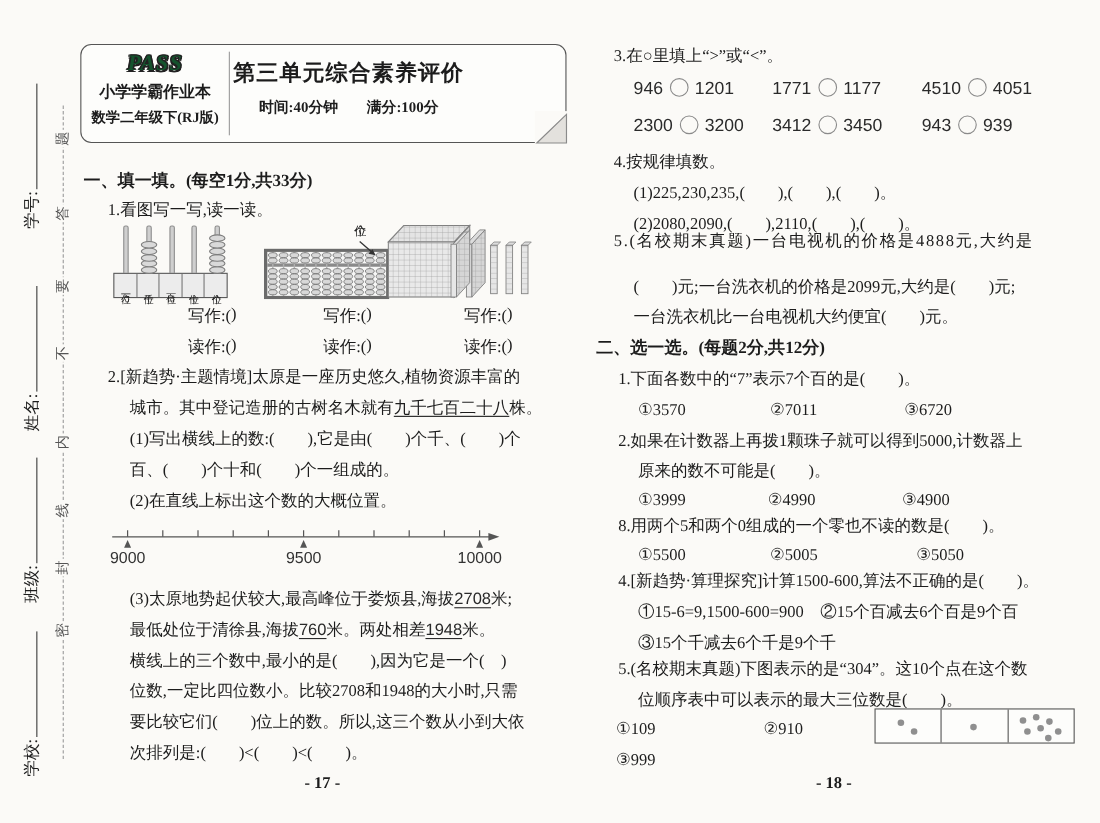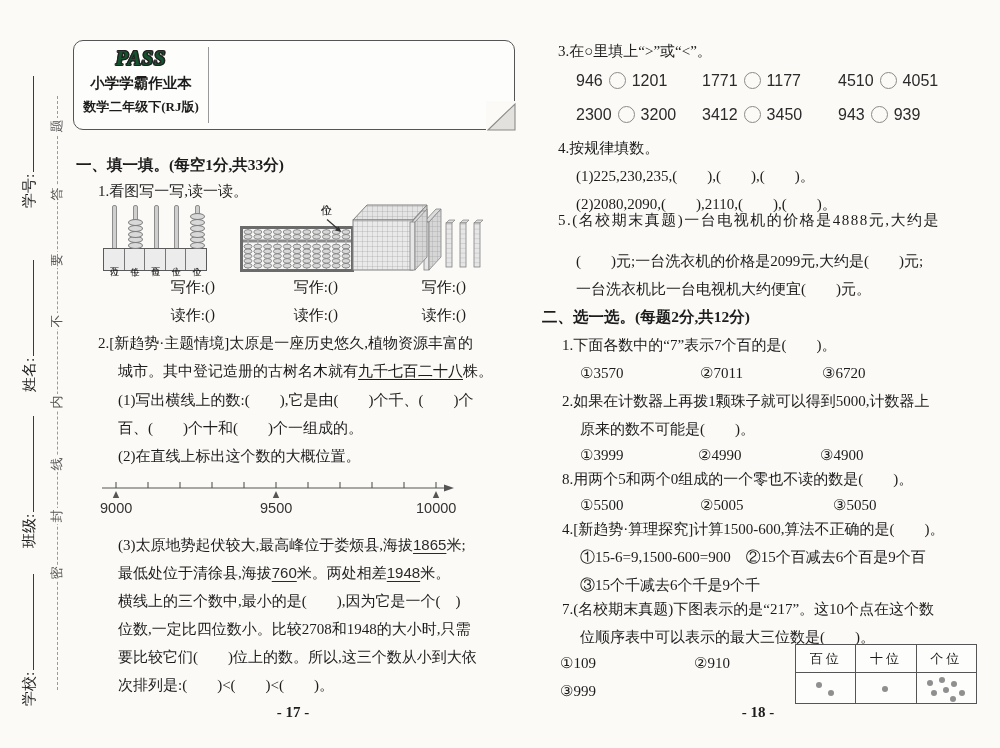--- a/index.html
+++ b/index.html
@@ -84,20 +84,27 @@
 <span class="sealchar" style="top:508px">封</span>
 <span class="sealchar" style="top:565px">密</span>
 
 <div class="hbox">
   <div class="hb-left">
     <div class="pass-logo">PASS</div>
     <div class="hb-series">小学学霸作业本</div>
     <div class="hb-edition">数学二年级下(RJ版)</div>
   </div>
   <div class="hb-div"></div>
+  <div class="hb-center">
+    <div class="hb-title">第三单元综合素养评价</div>
+    <div class="hb-meta">
+      <span>时间:40分钟</span>
+      <span>满分:100分</span>
+    </div>
+  </div>
   <svg width="30" height="30" style="position:absolute;right:-2px;bottom:-2px">
     <rect width="30" height="30" fill="#fbfaf7"></rect>
     <path d="M2 29 L29 3 L29 29 Z" fill="#e3e1dd" stroke="#8a8a8a" stroke-width="1.1"></path>
   </svg>
 </div>
 
 <div class="ln h" style="left:76px;top:156px">一、填一填。(每空1分,共33分)</div>
 <div class="ln" style="left:98px;top:182px">1.看图写一写,读一读。</div>
 
 <div class="counter">
@@ -253,21 +260,21 @@
   </g>
   <polygon points="18,11 14.8,18 21.2,18" fill="#555"></polygon>
   <polygon points="178,11 174.8,18 181.2,18" fill="#555"></polygon>
   <polygon points="338,11 334.8,18 341.2,18" fill="#555"></polygon>
 </svg>
 <span class="nl-label" style="left:100px;top:500px">9000</span>
 <span class="nl-label" style="left:260px;top:500px">9500</span>
 <span class="nl-label" style="left:416px;top:500px">10000</span>
 
 <div class="ln" style="left:118px;top:536px">
-  <span>(3)太原地势起伏较大,最高峰位于娄烦县,海拔</span><span class="u num" style="font-size:15px">1865</span><span>米;</span>
+  <span>(3)太原地势起伏较大,最高峰位于娄烦县,海拔</span><span class="u num" style="font-size:15px">2708</span><span>米;</span>
 </div>
 <div class="ln" style="left:118px;top:564px">
   <span>最低处位于清徐县,海拔</span><span class="u num" style="font-size:15px">760</span><span>米。两处相差</span><span class="u num" style="font-size:15px">1948</span><span>米。</span>
 </div>
 <div class="ln" style="left:118px;top:592px">横线上的三个数中,最小的是(　　),因为它是一个(　)</div>
 <div class="ln" style="left:118px;top:620px">位数,一定比四位数小。比较2708和1948的大小时,只需</div>
 <div class="ln" style="left:118px;top:648px">要比较它们(　　)位上的数。所以,这三个数从小到大依</div>
 <div class="ln" style="left:118px;top:676px">次排列是:(　　)&lt;(　　)&lt;(　　)。</div>
 <div class="pgnum" style="left:253px;top:704px">- 17 -</div>
 
@@ -314,32 +321,27 @@
 
 <div class="ln" style="left:562px;top:470px">8.用两个5和两个0组成的一个零也不读的数是(　　)。</div>
 <span class="ln" style="left:580px;top:496px">①5500</span>
 <span class="ln" style="left:700px;top:496px">②5005</span>
 <span class="ln" style="left:833px;top:496px">③5050</span>
 
 <div class="ln" style="left:562px;top:520px">4.[新趋势·算理探究]计算1500-600,算法不正确的是(　　)。</div>
 <div class="ln" style="left:580px;top:548px">①15-6=9,1500-600=900　②15个百减去6个百是9个百</div>
 <div class="ln" style="left:580px;top:576px">③15个千减去6个千是9个千</div>
 
-<div class="ln" style="left:562px;top:600px">7.(名校期末真题)下图表示的是“217”。这10个点在这个数</div>
+<div class="ln" style="left:562px;top:600px">5.(名校期末真题)下图表示的是“304”。这10个点在这个数</div>
 <div class="ln" style="left:580px;top:628px">位顺序表中可以表示的最大三位数是(　　)。</div>
 <span class="ln" style="left:560px;top:654px">①109</span>
 <span class="ln" style="left:694px;top:654px">②910</span>
 <span class="ln" style="left:560px;top:682px">③999</span>
 
 <div class="pvtable">
-  <div class="pvt-head">
-    <div>百位</div>
-    <div>十位</div>
-    <div>个位</div>
-  </div>
   <div class="pvt-dots">
     <div>
         <span class="dot" style="left: 20px; top: 9px;"></span>
         <span class="dot" style="left: 32px; top: 17px;"></span>
       </div>
     <div>
         <span class="dot" style="left: 26px; top: 13px;"></span>
       </div>
     <div>
         <span class="dot" style="left: 10px; top: 7px;"></span>

